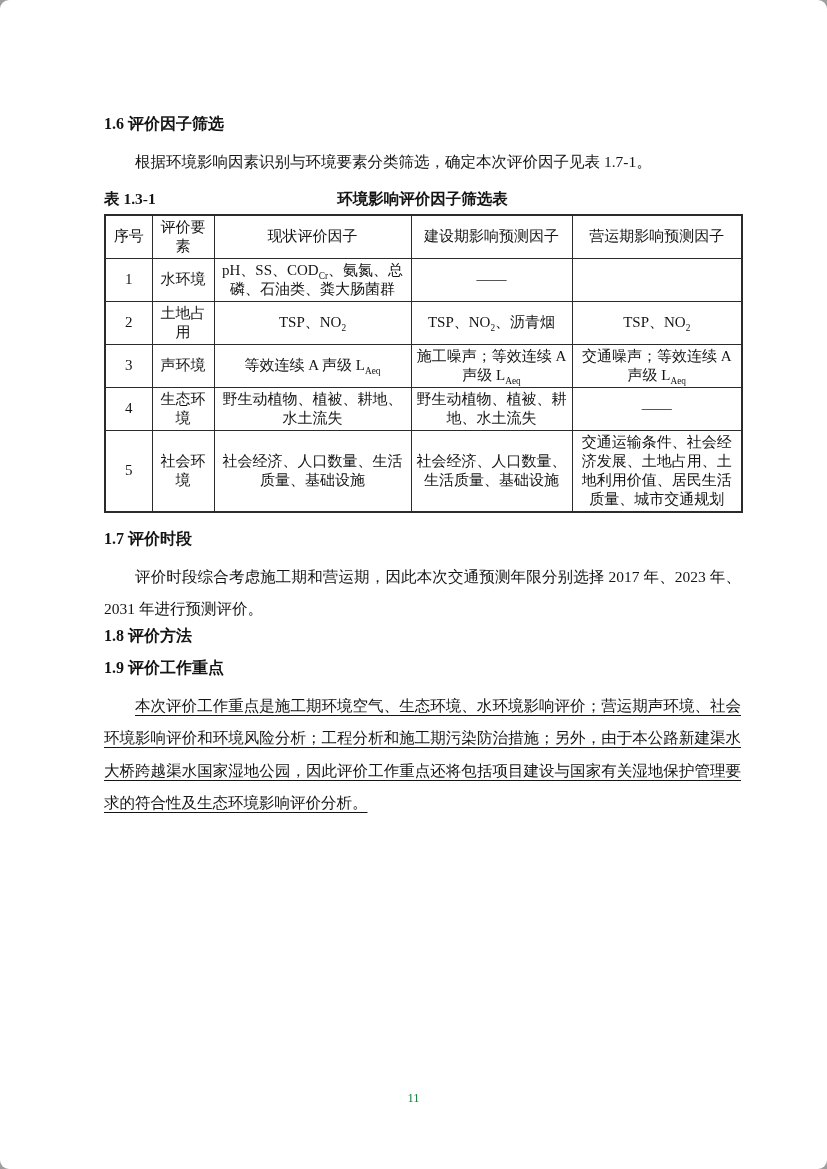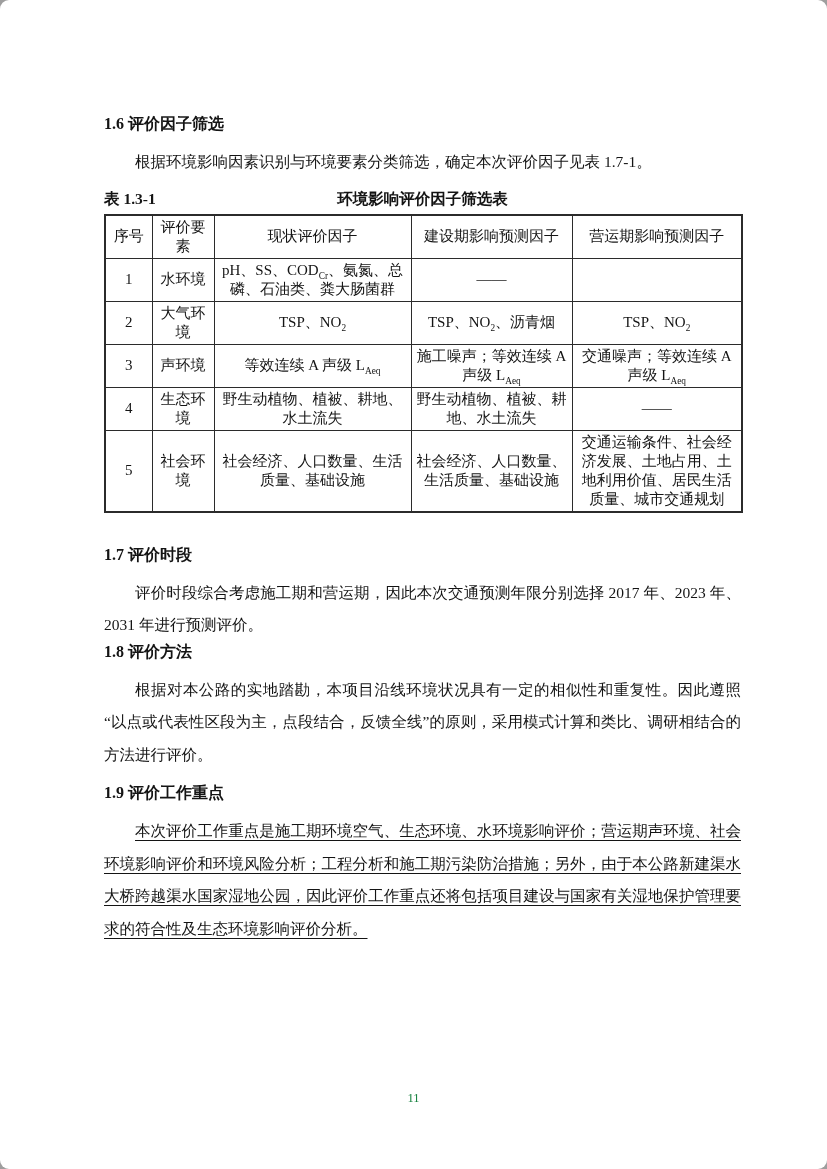--- a/index.html
+++ b/index.html
@@ -63,21 +63,21 @@
   col.c2{width:197px;}
   col.c3{width:161px;}
   col.c4{width:170px;}
   tr.hrow{height:36px;margin-top:48px;}
   tr.r0{height:40px;}
   tr.r1{height:39px;}
   tr.r2{height:39px;}
   tr.r3{height:38px;}
   tr.r4{height:78px;}
   sub{font-size:0.62em;line-height:0;}
-  .mt-17{margin-top:32px;}
+  .mt-17{margin-top:16px;}
   .mt-18{}
   .mt-19{margin-top:12px;}
   .para-gap{margin-bottom:10px;}
   .page-number{
     position:absolute;
     left:0;top:1091px;
     width:100%;
     text-align:center;
     font-size:12.5px;
     color:#15803d;
@@ -117,21 +117,21 @@
       <tbody>
         <tr class="r0">
           <td>1</td>
           <td>水环境</td>
           <td>pH、SS、COD<sub>Cr</sub>、氨氮、总磷、石油类、粪大肠菌群</td>
           <td>——</td>
           <td></td>
         </tr>
         <tr class="r1">
           <td>2</td>
-          <td>大气环境</td>
+          <td>土地占用</td>
           <td>TSP、NO<sub>2</sub></td>
           <td>TSP、NO<sub>2</sub>、沥青烟</td>
           <td>TSP、NO<sub>2</sub></td>
         </tr>
         <tr class="r2">
           <td>3</td>
           <td>声环境</td>
           <td>等效连续 A 声级 L<sub>Aeq</sub></td>
           <td>施工噪声；等效连续 A 声级 L<sub>Aeq</sub></td>
           <td>交通噪声；等效连续 A 声级 L<sub>Aeq</sub></td>
@@ -150,21 +150,20 @@
           <td>社会经济、人口数量、生活质量、基础设施</td>
           <td>交通运输条件、社会经济发展、土地占用、土地利用价值、居民生活质量、城市交通规划</td>
         </tr>
       </tbody>
     </table>
 
     <h2 class="sec-heading mt-17">1.7 评价时段</h2>
     <p class="para">评价时段综合考虑施工期和营运期，因此本次交通预测年限分别选择 2017 年、2023 年、2031 年进行预测评价。</p>
 
     <h2 class="sec-heading mt-18">1.8 评价方法</h2>
-    <p class="para">根据对本公路的实地踏勘，本项目沿线环境状况具有一定的相似性和重复性。因此遵照“以点或代表性区段为主，点段结合，反馈全线”的原则，采用模式计算和类比、调研相结合的方法进行评价。</p>
 
     <h2 class="sec-heading mt-19">1.9 评价工作重点</h2>
     <p class="para underlined">本次评价工作重点是施工期环境空气、生态环境、水环境影响评价；营运期声环境、社会环境影响评价和环境风险分析；工程分析和施工期污染防治措施；另外，由于本公路新建渠水大桥跨越渠水国家湿地公园，因此评价工作重点还将包括项目建设与国家有关湿地保护管理要求的符合性及生态环境影响评价分析。</p>
 
   </div>
 
   <div class="page-number">11</div>
 </div>
 
 </body></html>

